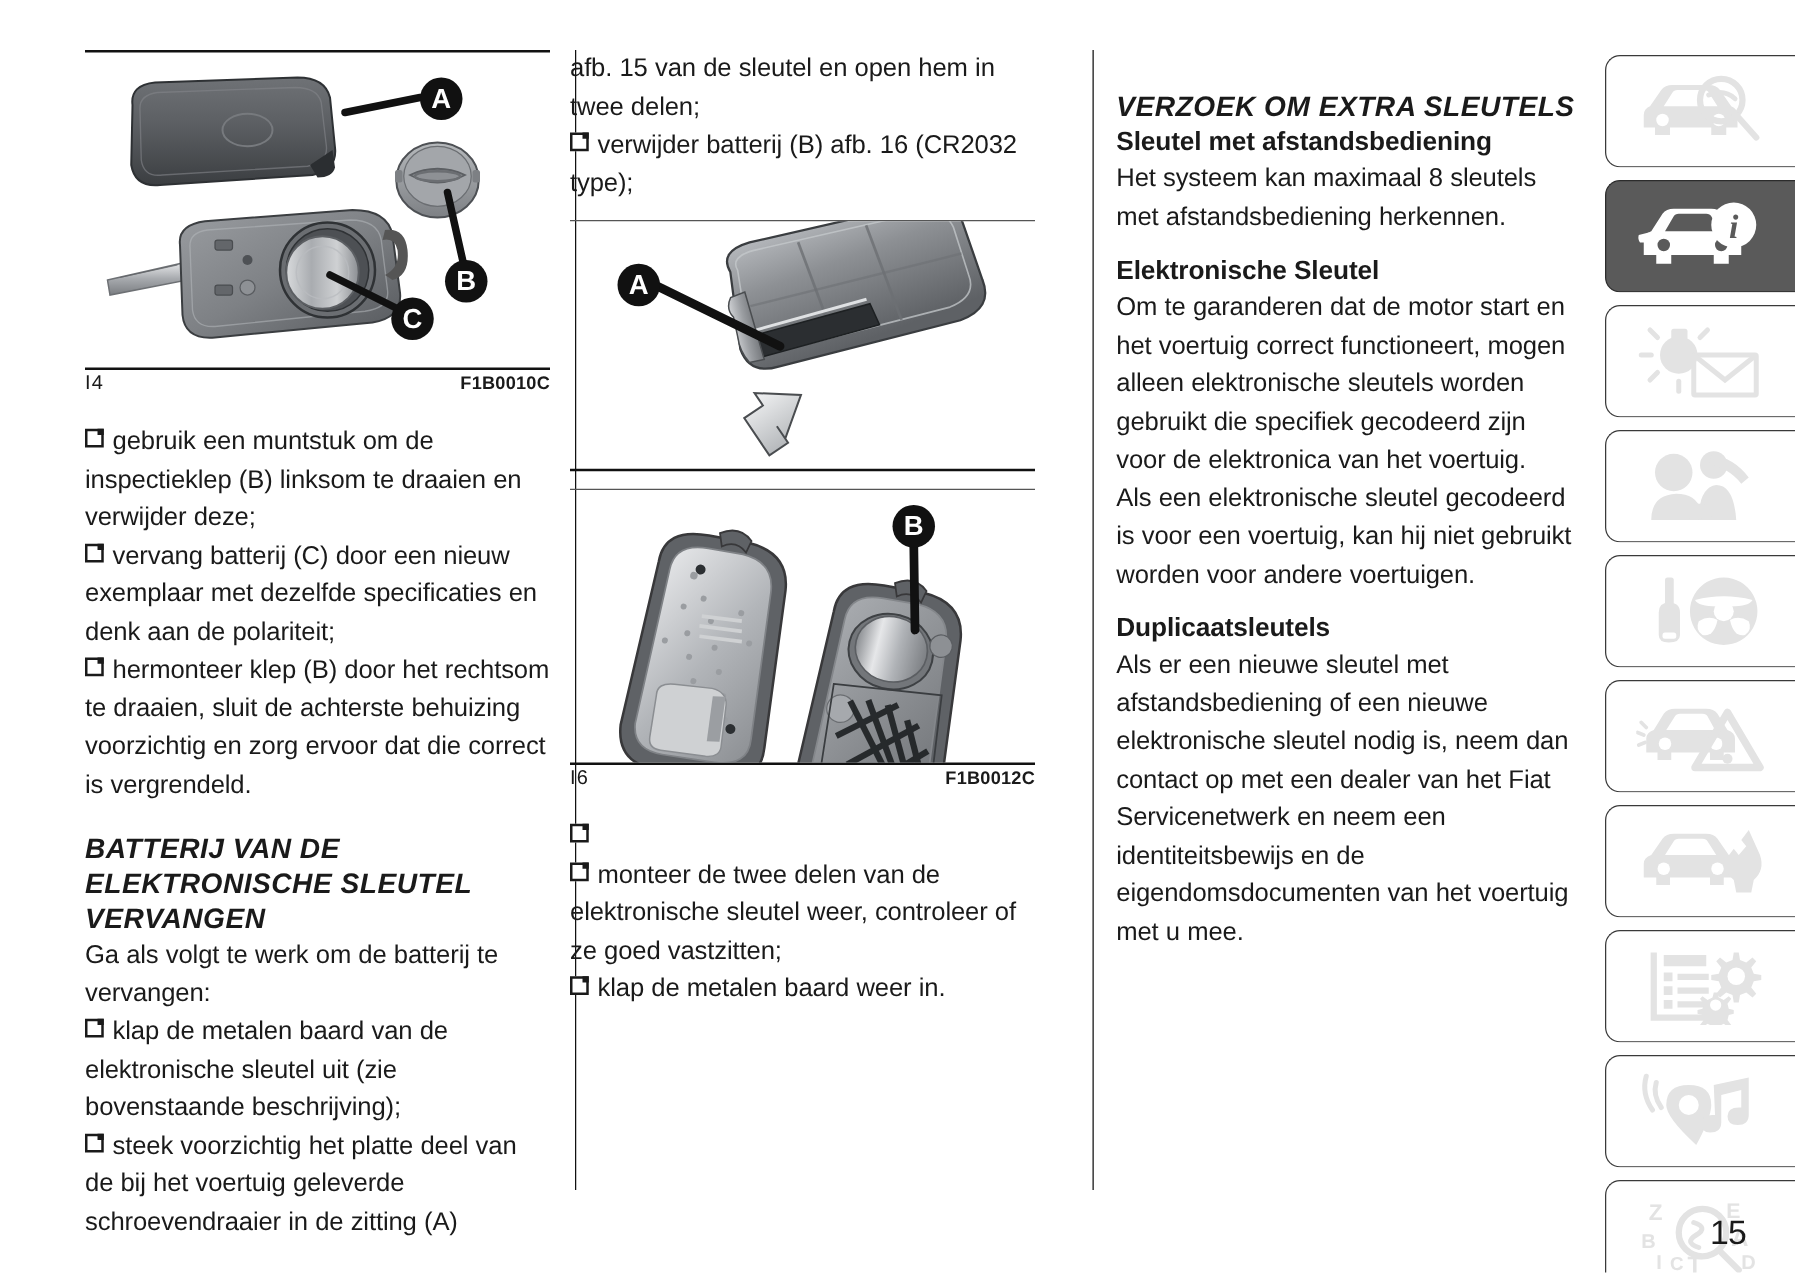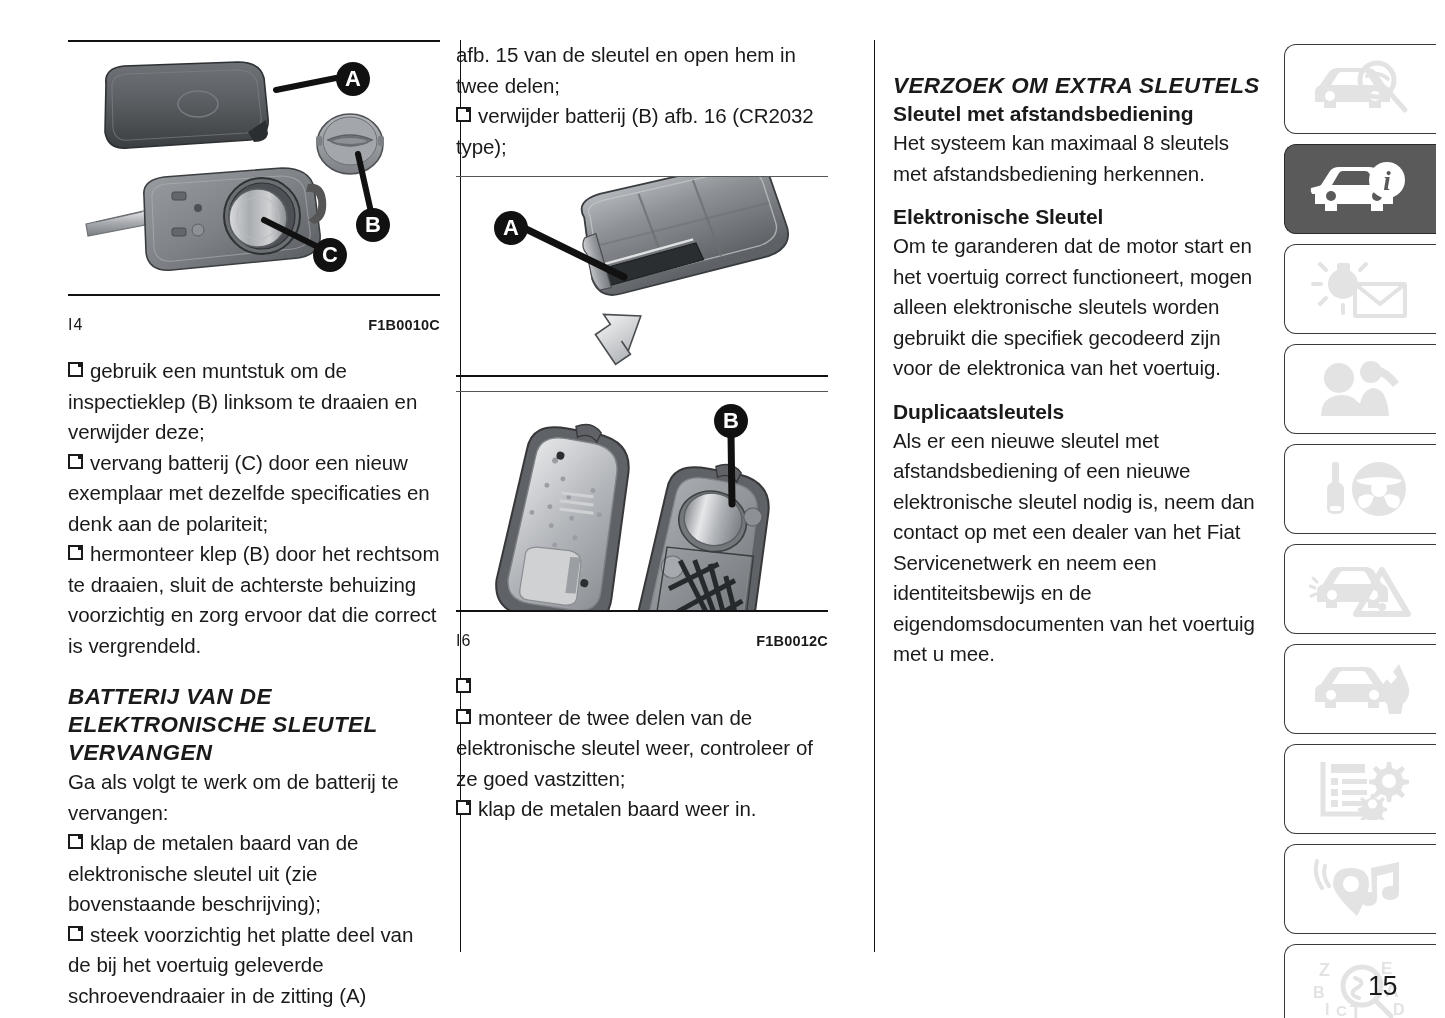--- a/index.html
+++ b/index.html
@@ -99,21 +99,21 @@
   }
   .rule-thin{
     border-top:1.5px solid #555;
     width:100%;
   }
   .figcap{
     display:flex;
     justify-content:space-between;
     align-items:baseline;
     font-size:16px;
-    padding-top:20px;
+    padding-top:2px;
   }
   .figcap .num{ font-weight:normal; letter-spacing:1px; }
   .figcap .code{ font-weight:bold; font-size:14.5px; letter-spacing:0.2px;}
 
   .figbox{ position:relative; width:100%; }
 
   
   .callout{
     position:absolute;
     width:34px;height:34px;border-radius:50%;
@@ -420,20 +420,21 @@
     <div class="gap-lg"></div>
 
     <h1 class="sect">VERZOEK OM EXTRA SLEUTELS</h1>
     <h2 class="sub">Sleutel met afstandsbediening</h2>
     <p class="para">Het systeem kan maximaal 8 sleutels met afstandsbediening herkennen.</p>
 
     <div class="gap-sm"></div>
 
     <h2 class="sub">Elektronische Sleutel</h2>
     <p class="para">Om te garanderen dat de motor start en het voertuig correct functioneert, mogen alleen elektronische sleutels worden gebruikt die specifiek gecodeerd zijn voor de elektronica van het voertuig.</p>
+    <p class="para">Als een elektronische sleutel gecodeerd is voor een voertuig, kan hij niet gebruikt worden voor andere voertuigen.</p>
 
     <div class="gap-sm"></div>
 
     <h2 class="sub">Duplicaatsleutels</h2>
     <p class="para">Als er een nieuwe sleutel met afstandsbediening of een nieuwe elektronische sleutel nodig is, neem dan contact op met een dealer van het Fiat Servicenetwerk en neem een identiteitsbewijs en de eigendomsdocumenten van het voertuig met u mee.</p>
   </div>
 
   <div class="sidebar">
 
     <div class="tab">

